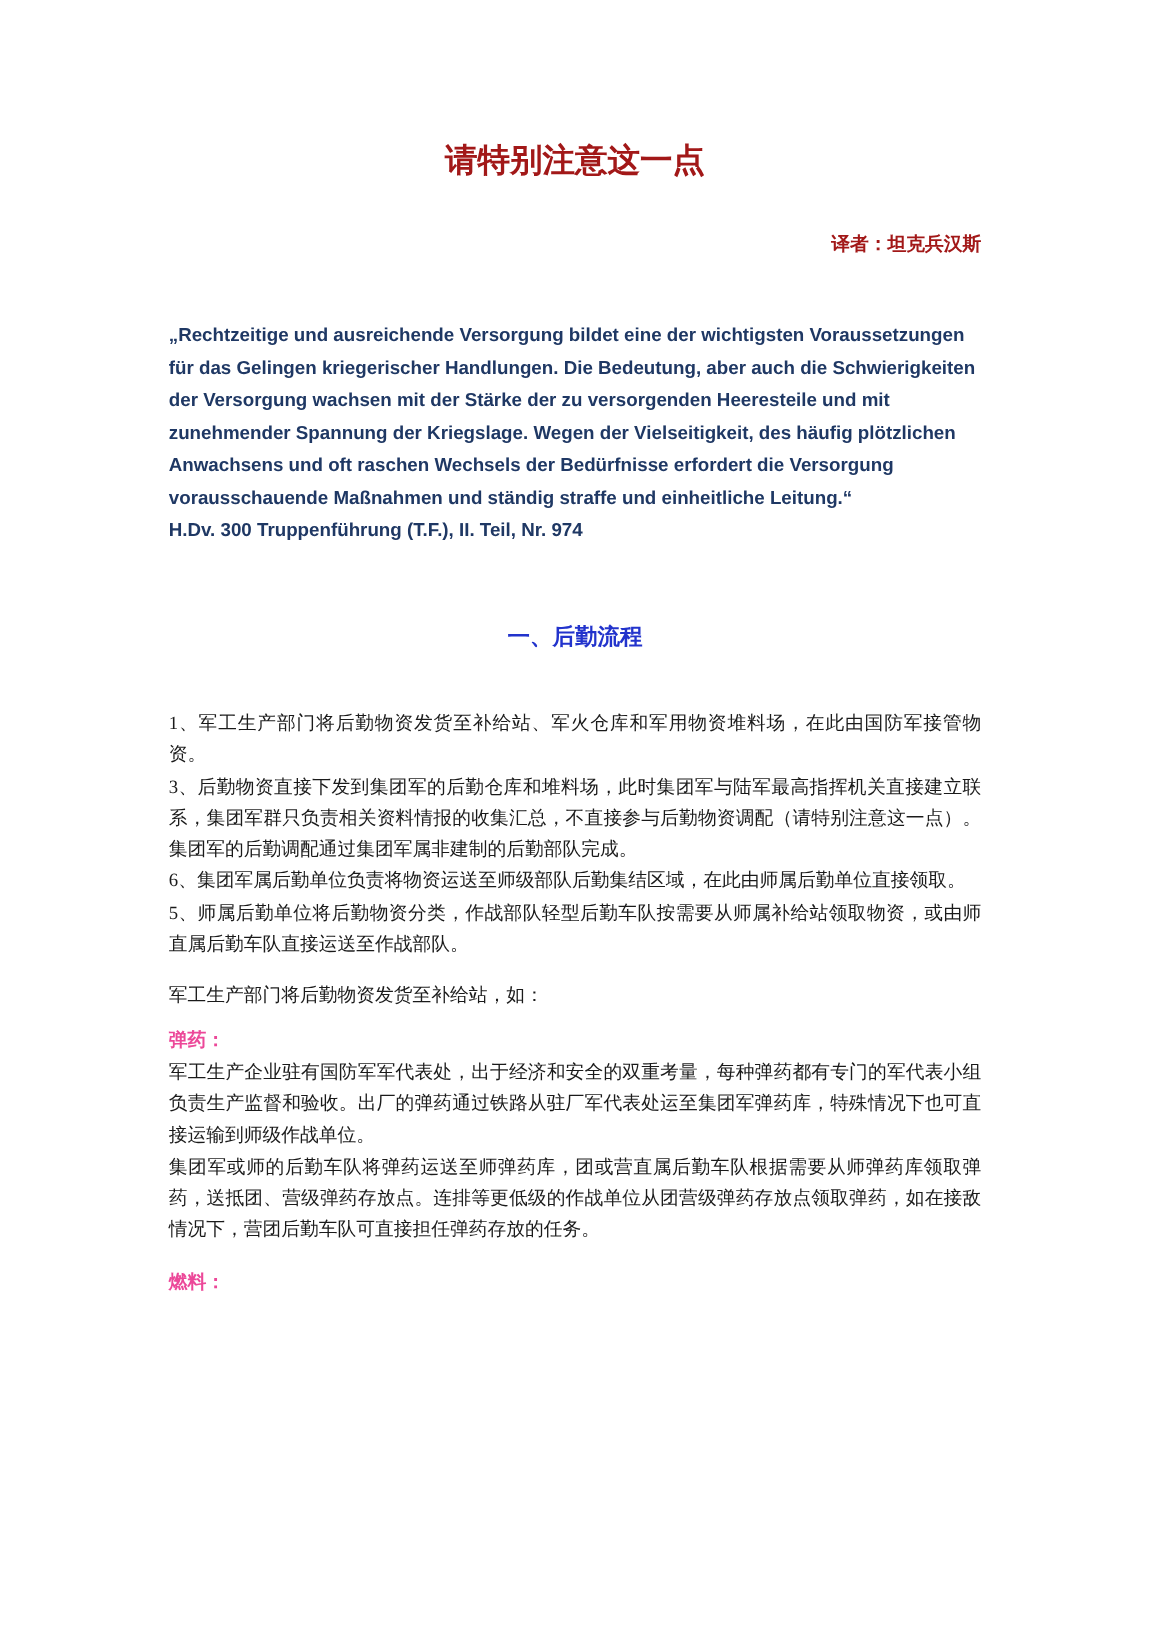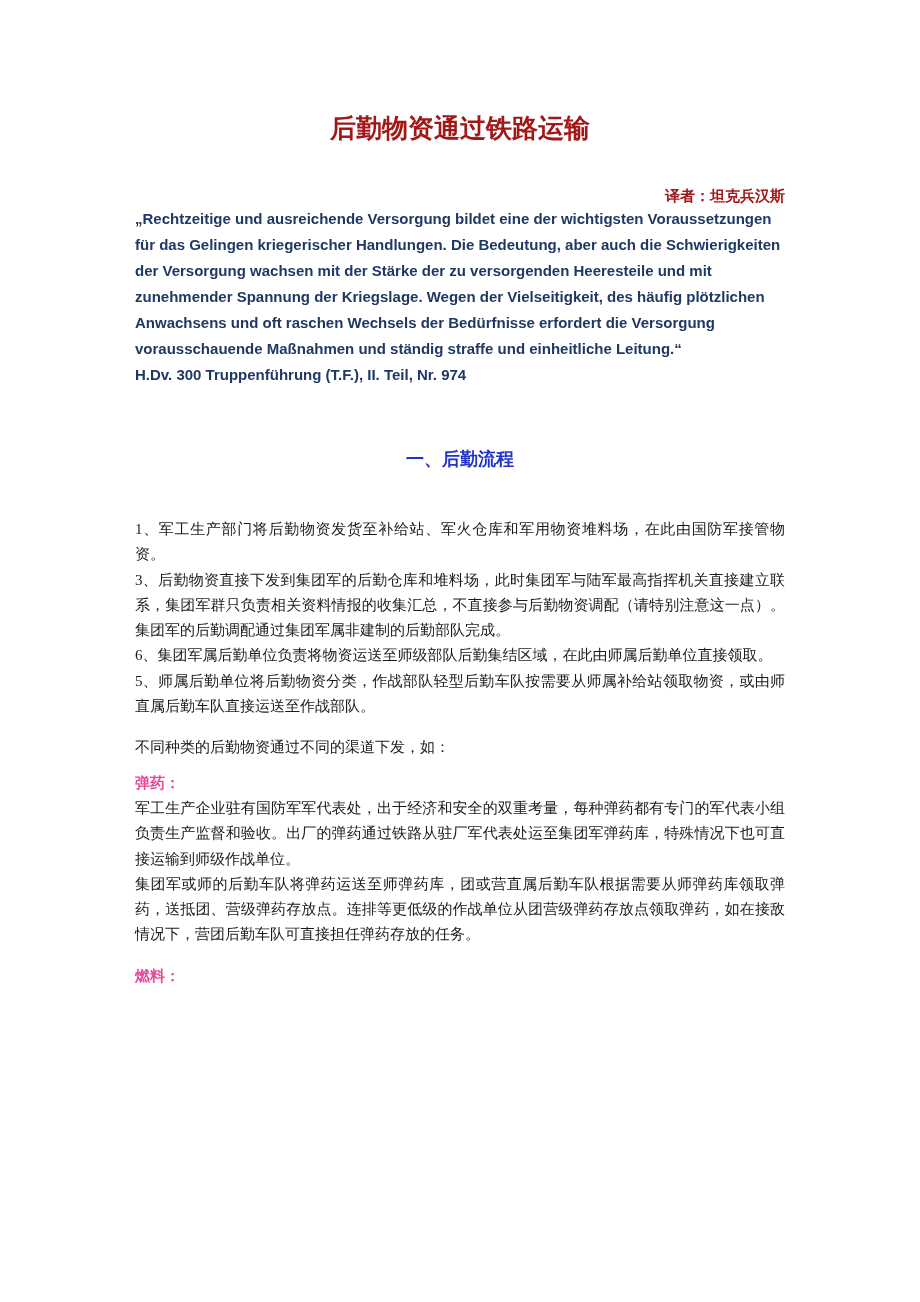--- a/index.html
+++ b/index.html
@@ -29,20 +29,21 @@
   .translator {
     margin-top: 40px;
     text-align: right;
     font-size: 15px;
     line-height: 20px;
     font-weight: bold;
     color: #a21818;
     font-family: "Liberation Sans", sans-serif;
   }
   .german-quote {
+    margin-top: 50px;
     font-family: "Liberation Sans", sans-serif;
     font-weight: bold;
     color: #1f3864;
     font-size: 15px;
     line-height: 26px;
     text-align: left;
   }
   .cn-quote {
     margin-top: 10px;
     color: #b51b1b;
@@ -80,40 +81,40 @@
   }
   .fuel-heading {
     margin-top: 16px;
   }
 </style>
 </head>
 <body>
 
 <div class="page">
 
-  <h1 class="doc-title">后勤物资通过铁路运输</h1>
+  <h1 class="doc-title">请特别注意这一点</h1>
 
   <p class="translator">译者：坦克兵汉斯</p>
 
   <div class="german-quote">
     <p>„Rechtzeitige und ausreichende Versorgung bildet eine der wichtigsten Voraussetzungen für das Gelingen kriegerischer Handlungen. Die Bedeutung, aber auch die Schwierigkeiten der Versorgung wachsen mit der Stärke der zu versorgenden Heeresteile und mit zunehmender Spannung der Kriegslage. Wegen der Vielseitigkeit, des häufig plötzlichen Anwachsens und oft raschen Wechsels der Bedürfnisse erfordert die Versorgung vorausschauende Maßnahmen und ständig straffe und einheitliche Leitung.“</p>
     <p>H.Dv. 300 Truppenführung (T.F.), II. Teil, Nr. 974</p>
   </div>
 
 
   <h2 class="section-heading">一、后勤流程</h2>
 
   <div class="numbered-list">
     <p class="list-item">1、军工生产部门将后勤物资发货至补给站、军火仓库和军用物资堆料场，在此由国防军接管物资。</p>
     <p class="list-item">3、后勤物资直接下发到集团军的后勤仓库和堆料场，此时集团军与陆军最高指挥机关直接建立联系，集团军群只负责相关资料情报的收集汇总，不直接参与后勤物资调配（请特别注意这一点）。集团军的后勤调配通过集团军属非建制的后勤部队完成。</p>
     <p class="list-item">6、集团军属后勤单位负责将物资运送至师级部队后勤集结区域，在此由师属后勤单位直接领取。</p>
     <p class="list-item">5、师属后勤单位将后勤物资分类，作战部队轻型后勤车队按需要从师属补给站领取物资，或由师直属后勤车队直接运送至作战部队。</p>
   </div>
 
-  <p class="body-para channels-intro">不同种类的后勤物资通过不同的渠道下发，如：</p>
+  <p class="body-para channels-intro">军工生产部门将后勤物资发货至补给站，如：</p>
 
   <p class="supply-heading">弹药：</p>
 
   <p class="body-para">军工生产企业驻有国防军军代表处，出于经济和安全的双重考量，每种弹药都有专门的军代表小组负责生产监督和验收。出厂的弹药通过铁路从驻厂军代表处运至集团军弹药库，特殊情况下也可直接运输到师级作战单位。</p>
 
   <p class="body-para">集团军或师的后勤车队将弹药运送至师弹药库，团或营直属后勤车队根据需要从师弹药库领取弹药，送抵团、营级弹药存放点。连排等更低级的作战单位从团营级弹药存放点领取弹药，如在接敌情况下，营团后勤车队可直接担任弹药存放的任务。</p>
 
   <p class="supply-heading fuel-heading">燃料：</p>
 
 </div>

